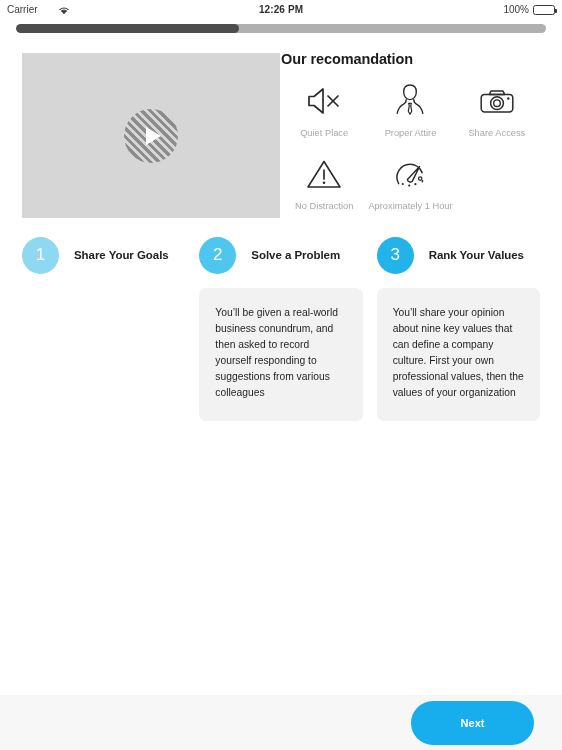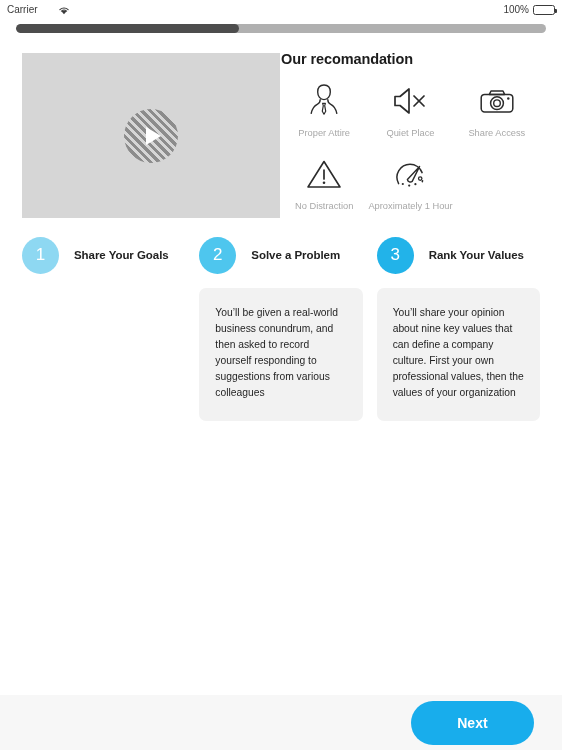--- a/index.html
+++ b/index.html
@@ -234,41 +234,42 @@
     justify-content: flex-end;
     padding-right: 28px;
   }
   .next-btn {
     width: 123px;
     height: 44px;
     border-radius: 22px;
     background: #18adec;
     border: none;
     color: #ffffff;
-    font-size: 14px;
+    font-size: 11px;
     font-weight: 700;
     font-family: "Liberation Sans", sans-serif;
     cursor: pointer;
     letter-spacing: 0.1px;
   }
 </style>
 </head>
 <body>
 
 <div class="screen">
 
   <div class="status-bar">
     <div class="status-left">
       <span>Carrier</span>
       <svg class="wifi-icon" width="12" height="9" viewBox="0 0 12 9">
         <path d="M6 8.3 L3.6 5.4 a3.8 3.8 0 0 1 4.8 0 Z" fill="#3a3a3a"></path>
         <path d="M1.9 3.6 a6 6 0 0 1 8.2 0" stroke="#3a3a3a" stroke-width="1.2" fill="none" stroke-linecap="round"></path>
         <path d="M3.4 5.2 a3.9 3.9 0 0 1 5.2 0" stroke="#3a3a3a" stroke-width="1.1" fill="none" stroke-linecap="round"></path>
       </svg>
     </div>
+    <div class="status-center">12:26 PM</div>
     <div class="status-right">
       <span>100%</span>
       <span class="battery">
         <span class="battery-fill"></span>
       </span>
     </div>
   </div>
 
   <div class="progress-wrap" style="background: rgb(176, 176, 176);">
     <div class="progress-fill" id="progress-fill" style="width: 42%; background: rgb(77, 77, 77);"></div>
@@ -283,39 +284,39 @@
           <div class="play-tri"></div>
         </div>
       </div>
 
       <div class="recs">
         <div class="recs-title">Our recomandation</div>
         <div class="rec-grid">
 
           <div class="rec-item">
             <div class="rec-ico">
+              <svg width="38" height="32" viewBox="0 0 38 32">
+                <path d="M4 11.5 h5 L18 4 v24 L9 20.5 H4 Z" fill="none" stroke="#2b2b2b" stroke-width="1.7" stroke-linejoin="round"></path>
+                <line x1="23" y1="11" x2="33" y2="21" stroke="#2b2b2b" stroke-width="1.7" stroke-linecap="round"></line>
+                <line x1="33" y1="11" x2="23" y2="21" stroke="#2b2b2b" stroke-width="1.7" stroke-linecap="round"></line>
+              </svg>
+            </div>
+            <div class="rec-label">Quiet Place</div>
+          </div>
+
+          <div class="rec-item">
+            <div class="rec-ico">
               <svg width="30" height="40" viewBox="0 0 30 40">
                 <path d="M15 4 c4.2 0 6.3 3.1 6.3 7 0 4.3-2.6 7.6-6.3 7.6 S8.7 15.3 8.7 11 C8.7 7.1 10.8 4 15 4 Z" fill="none" stroke="#2b2b2b" stroke-width="1.4"></path>
                 <path d="M11.2 18.6 c0 2.6-.6 3.6-2.6 4.6 -3.2 1.6-5.4 4.4-6.4 9.2" fill="none" stroke="#2b2b2b" stroke-width="1.4" stroke-linecap="round"></path>
                 <path d="M18.8 18.6 c0 2.6.6 3.6 2.6 4.6 3.2 1.6 5.4 4.4 6.4 9.2" fill="none" stroke="#2b2b2b" stroke-width="1.4" stroke-linecap="round"></path>
                 <path d="M13.6 22.4 h2.8 l-.7 2.2 1 5.6 -1.7 3 -1.7-3 1-5.6 Z" fill="none" stroke="#2b2b2b" stroke-width="1.2" stroke-linejoin="round"></path>
               </svg>
             </div>
             <div class="rec-label">Proper Attire</div>
-          </div>
-
-          <div class="rec-item">
-            <div class="rec-ico">
-              <svg width="38" height="32" viewBox="0 0 38 32">
-                <path d="M4 11.5 h5 L18 4 v24 L9 20.5 H4 Z" fill="none" stroke="#2b2b2b" stroke-width="1.7" stroke-linejoin="round"></path>
-                <line x1="23" y1="11" x2="33" y2="21" stroke="#2b2b2b" stroke-width="1.7" stroke-linecap="round"></line>
-                <line x1="33" y1="11" x2="23" y2="21" stroke="#2b2b2b" stroke-width="1.7" stroke-linecap="round"></line>
-              </svg>
-            </div>
-            <div class="rec-label">Quiet Place</div>
           </div>
 
           <div class="rec-item">
             <div class="rec-ico">
               <svg width="38" height="32" viewBox="0 0 38 32">
                 <path d="M13 6 h12 l1.6 3.4 H11.4 Z" fill="none" stroke="#2b2b2b" stroke-width="1.5" stroke-linejoin="round"></path>
                 <rect x="3.2" y="9.4" width="31.6" height="17.6" rx="3.4" fill="none" stroke="#2b2b2b" stroke-width="1.5"></rect>
                 <circle cx="19" cy="18.2" r="6.4" fill="none" stroke="#2b2b2b" stroke-width="1.5"></circle>
                 <circle cx="19" cy="18.2" r="3.3" fill="none" stroke="#2b2b2b" stroke-width="1.4"></circle>
                 <circle cx="30.3" cy="13.4" r="1.25" fill="#2b2b2b"></circle>

